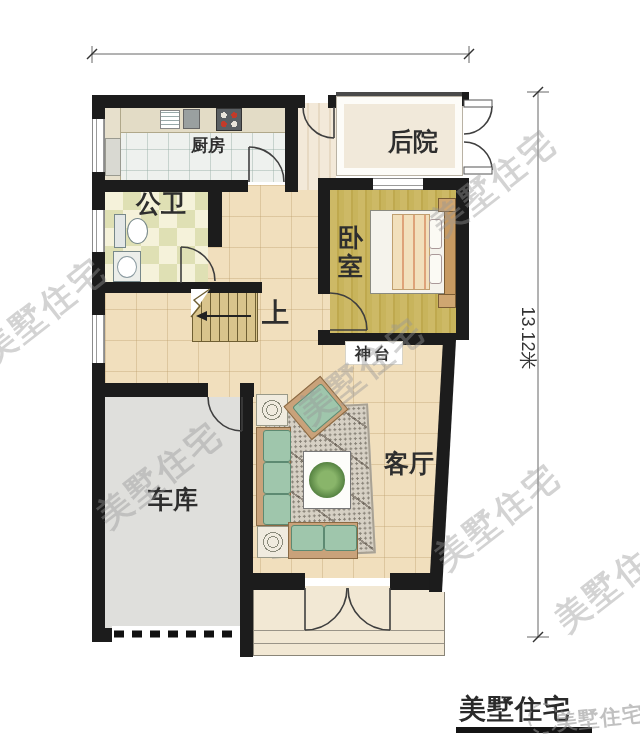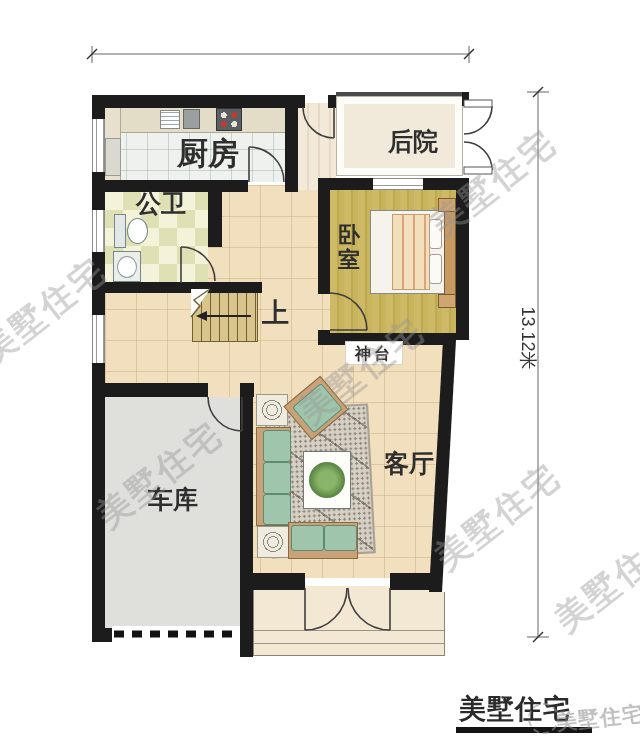--- a/index.html
+++ b/index.html
@@ -170,24 +170,24 @@
       <line x1="527" y1="637" x2="549" y2="637"></line>
     </g>
     <g stroke="#333" stroke-width="1.4">
       <line x1="87" y1="59" x2="97" y2="49"></line>
       <line x1="464" y1="59" x2="474" y2="49"></line>
       <line x1="533" y1="97" x2="543" y2="87"></line>
       <line x1="533" y1="642" x2="543" y2="632"></line>
     </g>
   </svg>
 
-  <div class="label" style="left:177px;top:136px;font-size:31px;">厨房</div>
+  <div class="label" style="left:191px;top:136px;font-size:17px;">厨房</div>
   <div class="label" style="left:388px;top:128px;font-size:25px;">后院</div>
   <div class="label" style="left:136px;top:190px;font-size:25px;">公卫</div>
-  <div class="label vert" style="left:338px;top:224px;width:27px;font-size:22px;font-family:Liberation Mono, monospace;">卧室</div>
+  <div class="label vert" style="left:338px;top:224px;width:27px;font-size:25px;">卧室</div>
   <div class="label" style="left:262px;top:298px;font-size:27px;">上</div>
   <div class="label" style="left:345px;top:341px;width:58px;height:24px;background:#fff;border:1px solid #d8d4c8;
               font-size:16px;letter-spacing:3px;text-align:center;line-height:24px;">
     <span>神台</span>
   </div>
   <div class="label" style="left:384px;top:450px;font-size:25px;">客厅</div>
   <div class="label" style="left:148px;top:486px;font-size:25px;">车库</div>
 
   <div class="dim" style="left:488px;top:326px;width:80px;text-align:center;transform:rotate(90deg);">13.12米</div>
 

